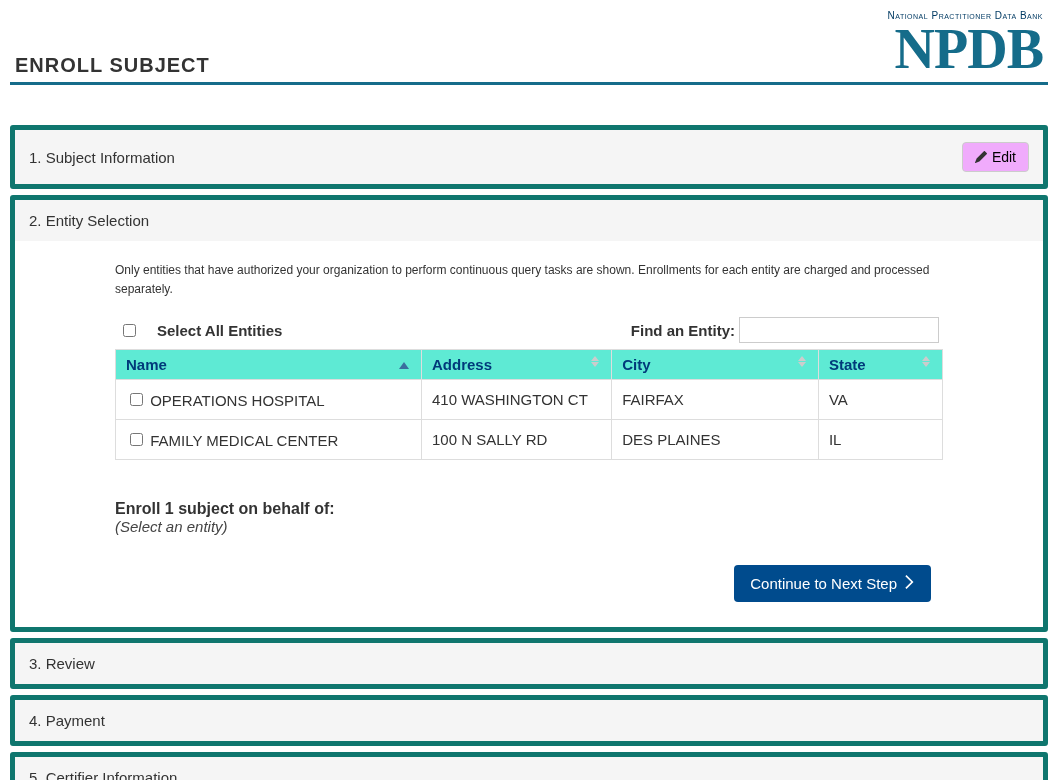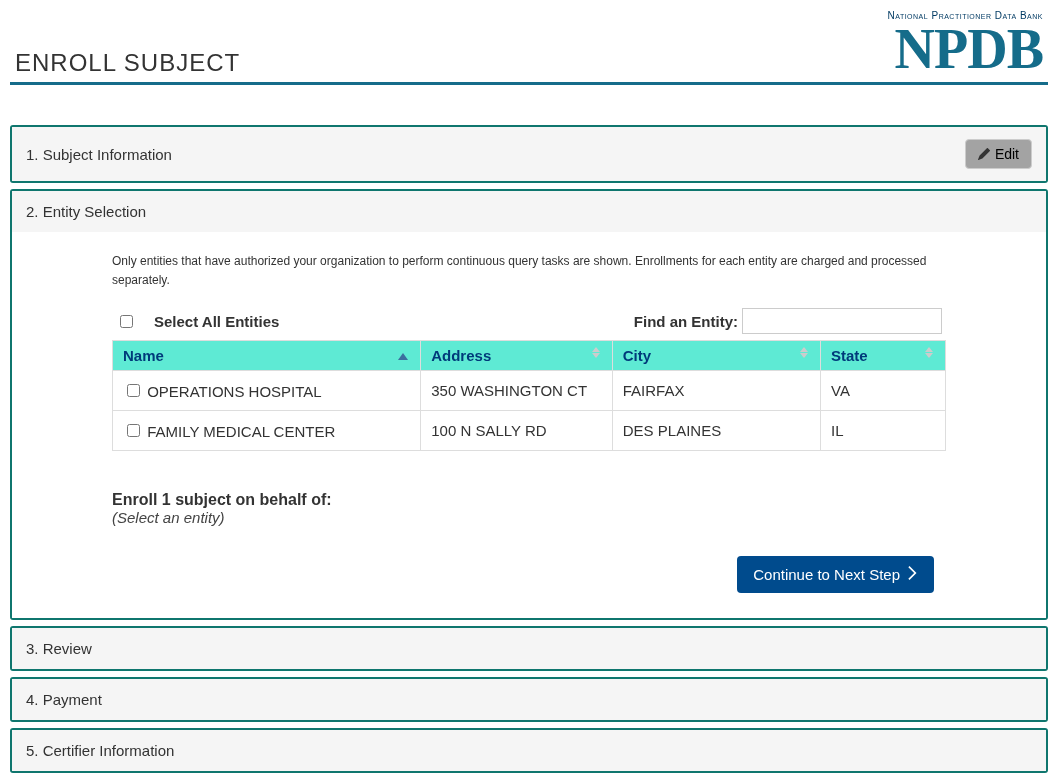--- a/index.html
+++ b/index.html
@@ -16,23 +16,23 @@
     padding: 0 10px;
   }
   .header-row {
     display: flex;
     justify-content: space-between;
     align-items: flex-end;
     padding: 10px 5px 5px 5px;
   }
   .page-title {
     color: #333;
-    font-size: 24px;
+    font-size: 20px;
     letter-spacing: 1px;
-    font-weight: 400;
+    font-weight: 700;
     font-family: "Arial Narrow", Arial, sans-serif;
     font-stretch: condensed;
     text-align: center;
   }
   .logo-block {
     text-align: right;
   }
   .logo-small {
     font-family: Liberation Sans, sans-serif;
     font-size: 10px;
@@ -47,36 +47,36 @@
     color: #156c8a;
     line-height: 1;
     letter-spacing: -1px;
   }
   .hr-line {
     height: 3px;
     background: #156c8a;
     margin: 0 0 40px 0;
   }
   .panel {
-    border: 2px solid #0f766e;
+    border: 5px solid #0f766e;
     border-radius: 3px;
     margin-bottom: 6px;
   }
   .panel-heading {
     background: #f5f5f5;
     padding: 12px 14px;
     font-size: 15px;
     color: #333;
     display: flex;
     justify-content: space-between;
     align-items: center;
   }
   .btn-edit {
     border: 1px solid #ccc;
-    background: #a3a3a3;
+    background: #f0abfc;
     border-radius: 4px;
     padding: 6px 12px;
     font-size: 14px;
     cursor: pointer;
     display: inline-flex;
     align-items: center;
     gap: 5px;
   }
   .panel-body {
     background: #fff;
@@ -292,21 +292,21 @@
                 </span>
             </th>
           </tr>
         </thead>
         <tbody>
           <tr>
             <td>
               <input type="checkbox" class="cb" style="">
               <span>OPERATIONS HOSPITAL</span>
             </td>
-            <td>350 WASHINGTON CT</td>
+            <td>410 WASHINGTON CT</td>
             <td>FAIRFAX</td>
             <td>VA</td>
           </tr>
           <tr>
             <td>
               <input type="checkbox" class="cb" style="">
               <span>FAMILY MEDICAL CENTER</span>
             </td>
             <td>100 N SALLY RD</td>
             <td>DES PLAINES</td>

